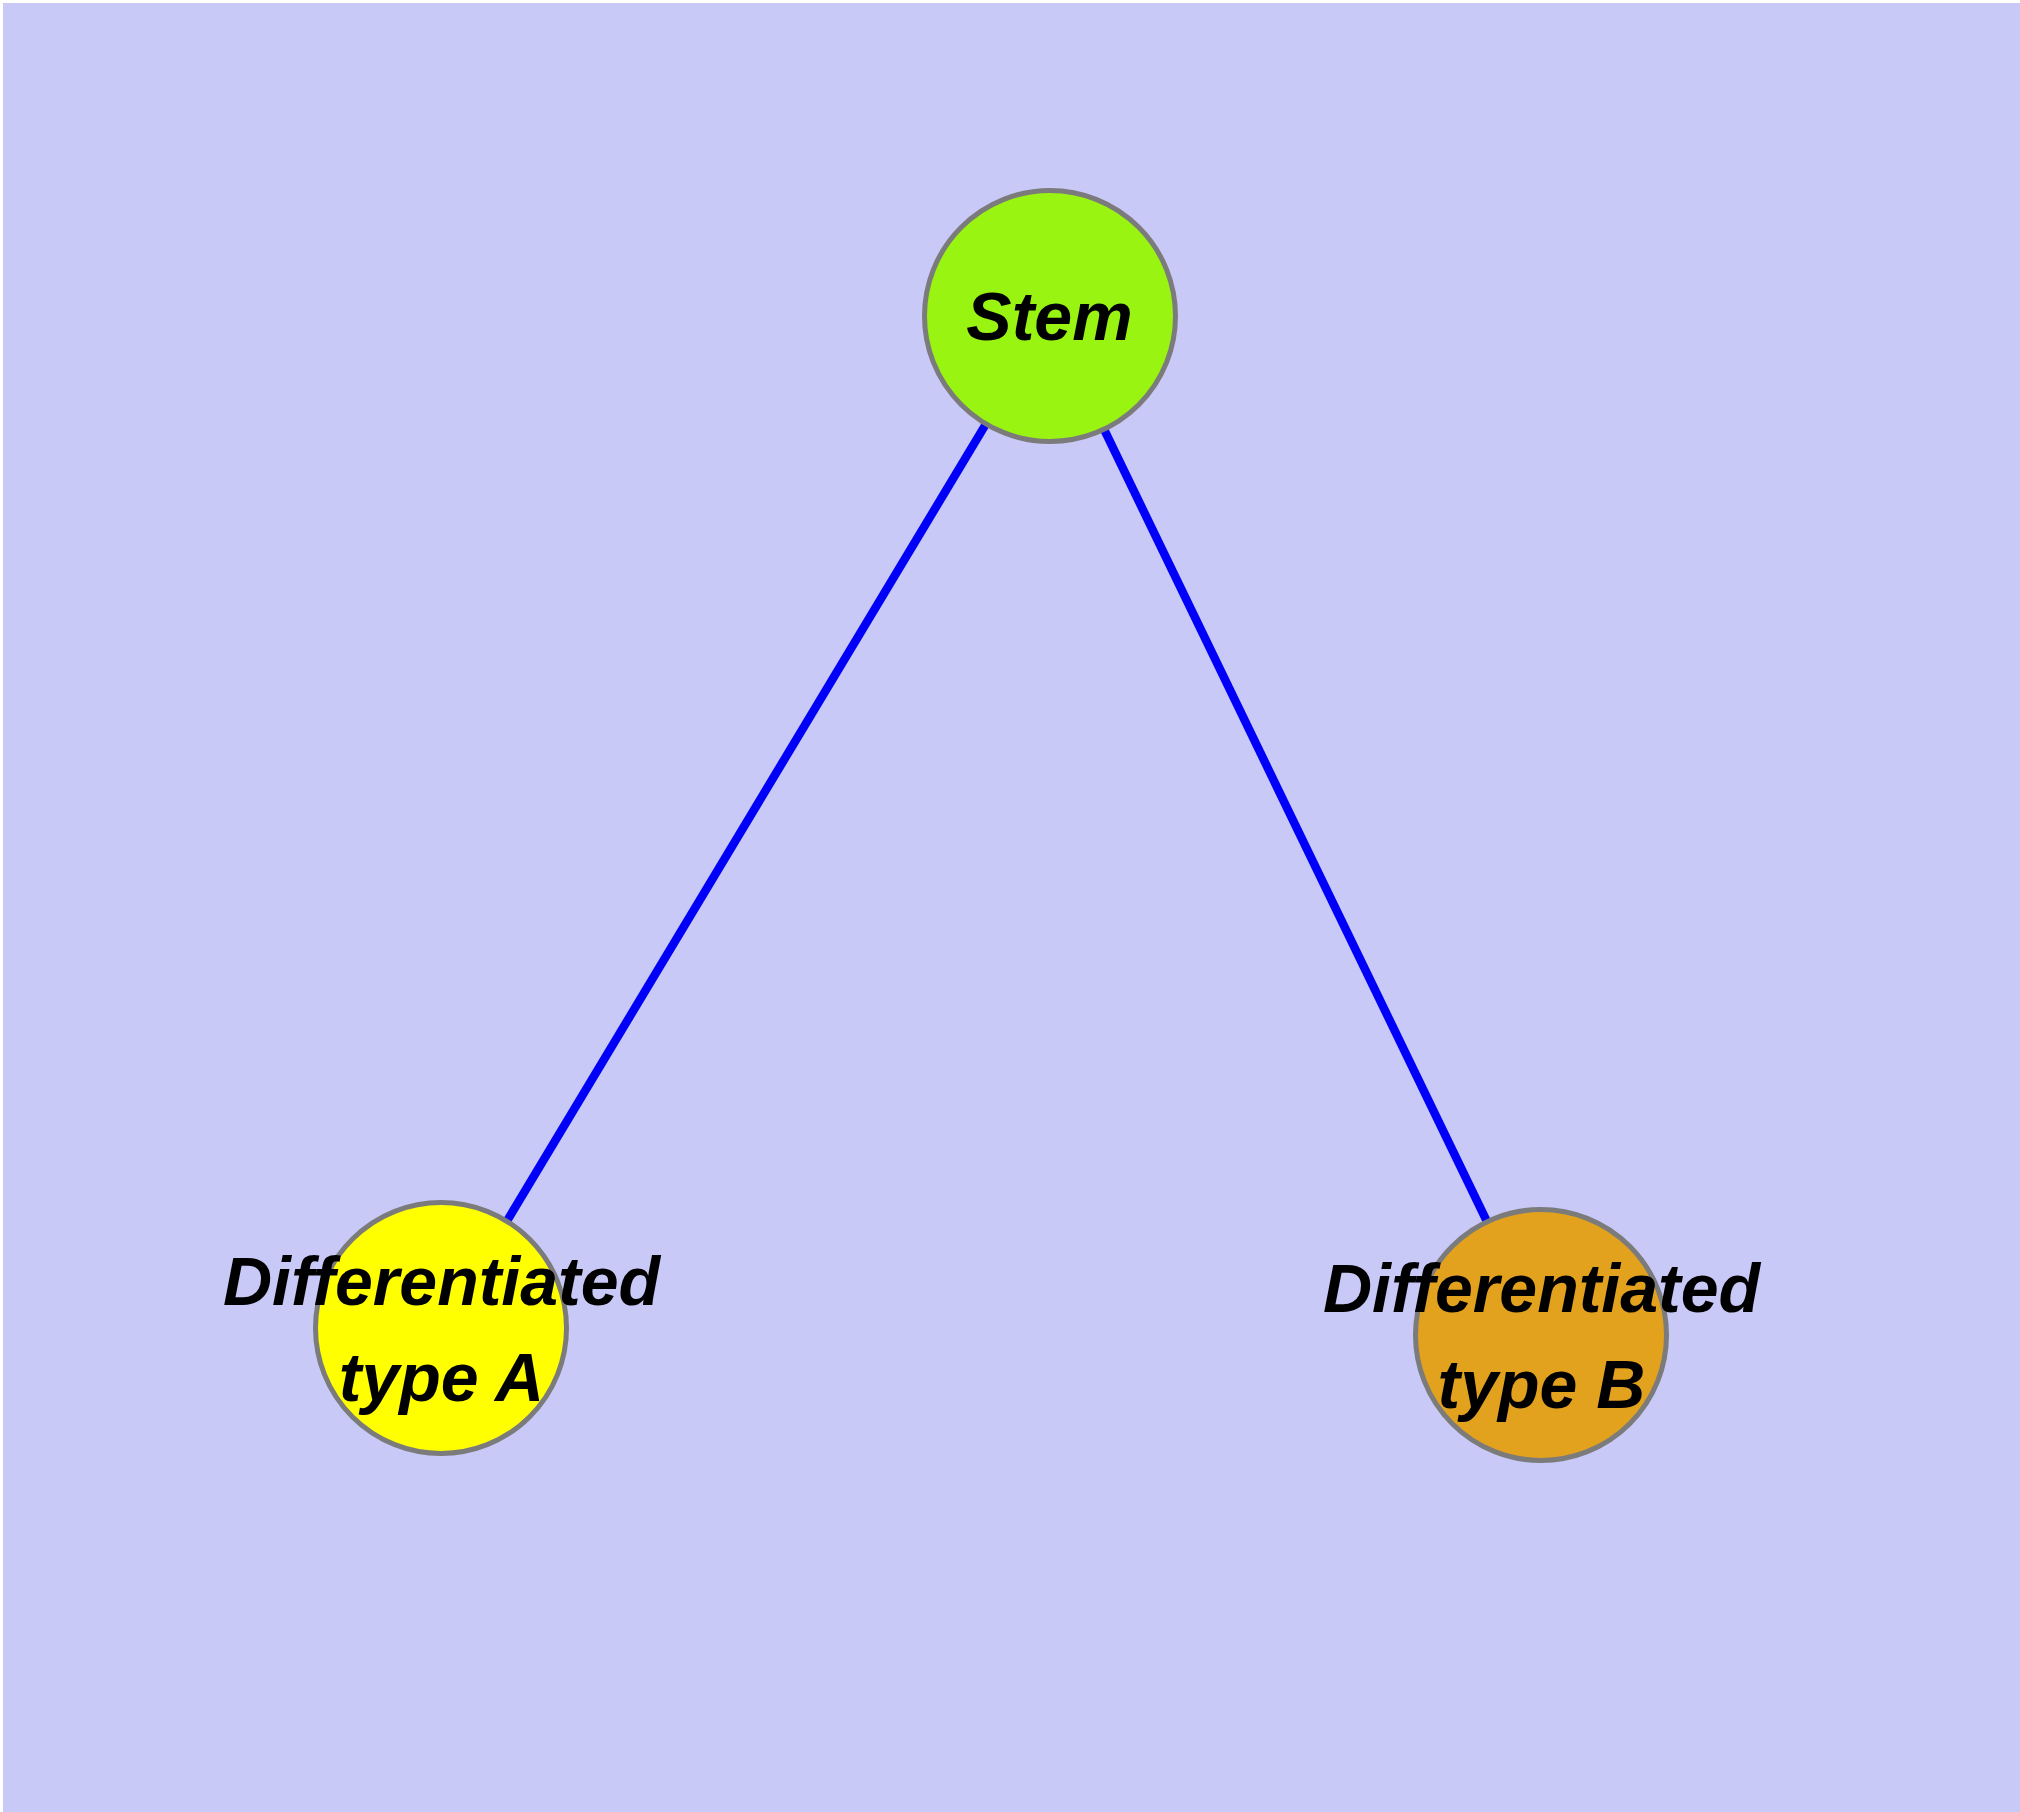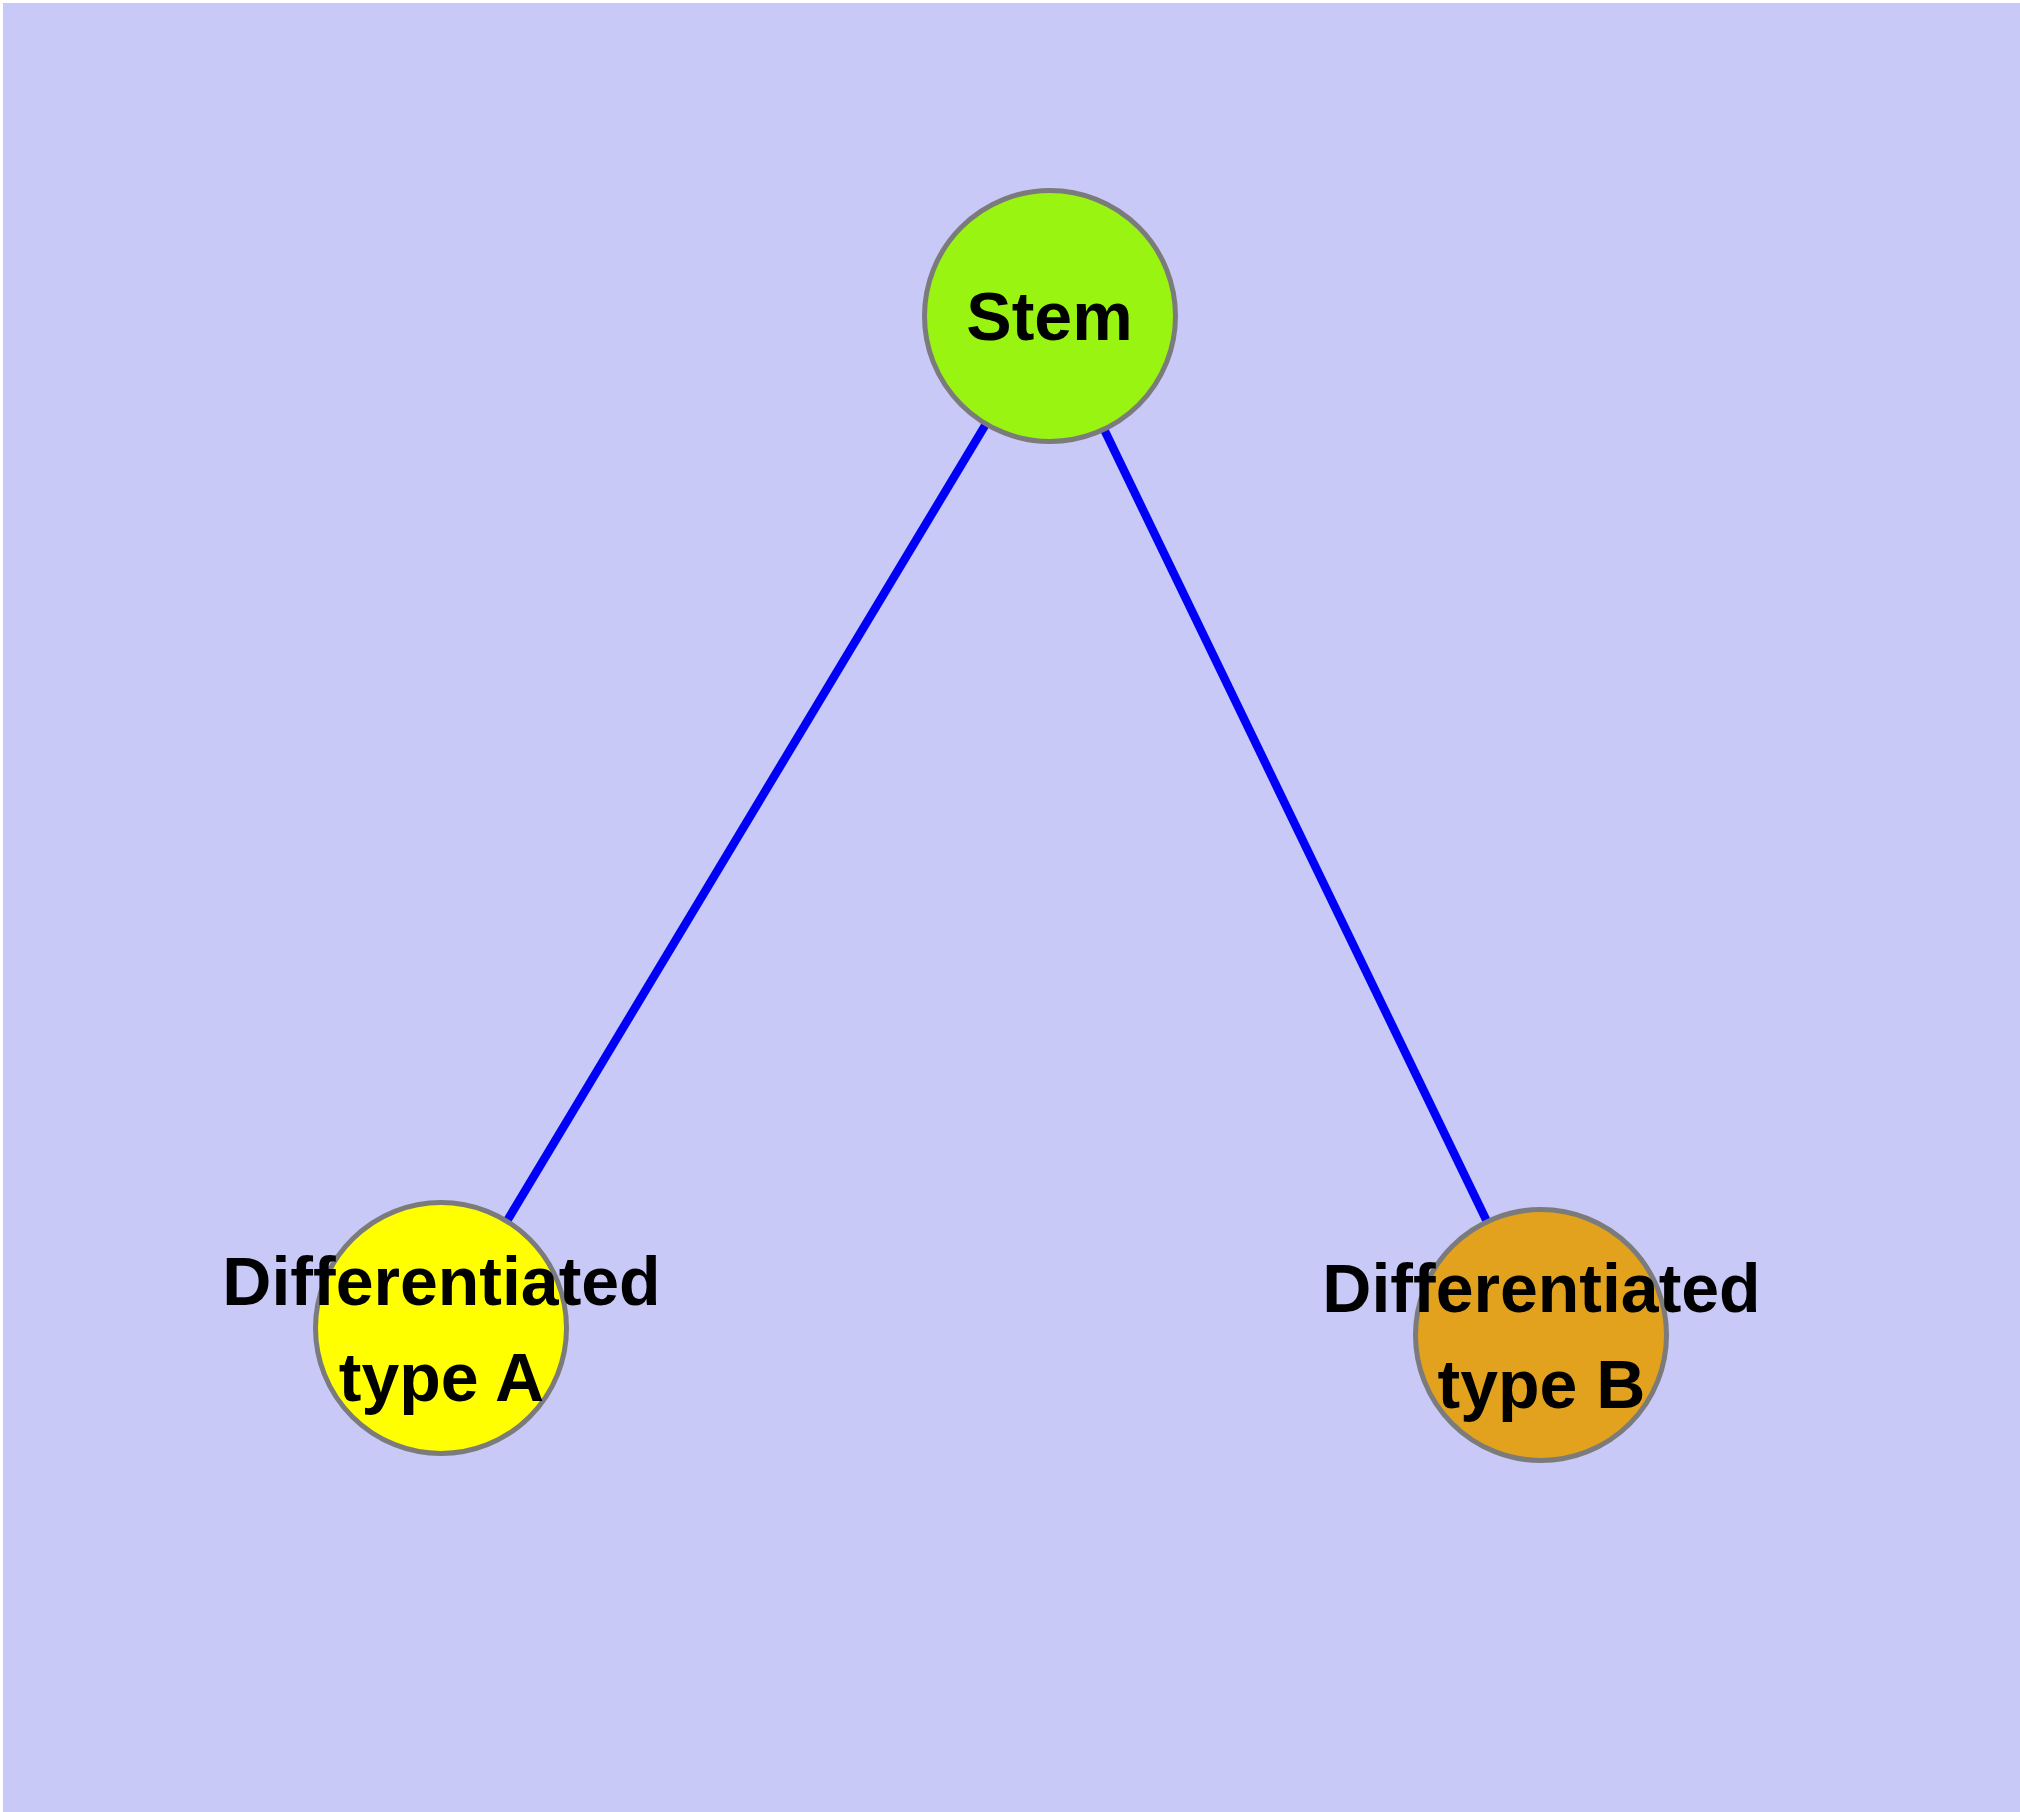--- a/index.html
+++ b/index.html
@@ -7,20 +7,21 @@
     padding: 0;
     background: #ffffff;
     font-family: "Liberation Sans", sans-serif;
   }
   #stage {
     position: relative;
     width: 2021px;
     height: 1812px;
     overflow: hidden;
     background: #ffffff;
+    font-style: italic;
   }
   
   #canvas {
     position: absolute;
     left: 2.5px;
     top: 3.4px;
     right: 0;
     bottom: 0;
   }
   #edges {

